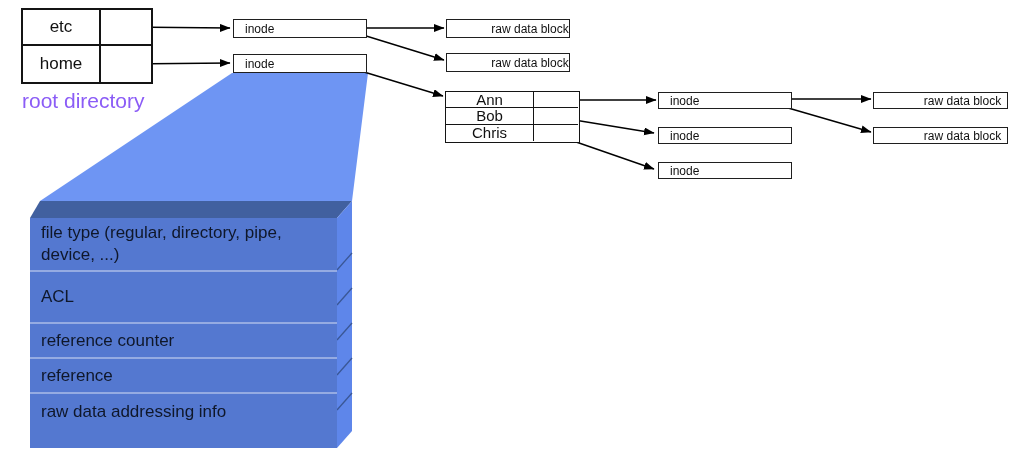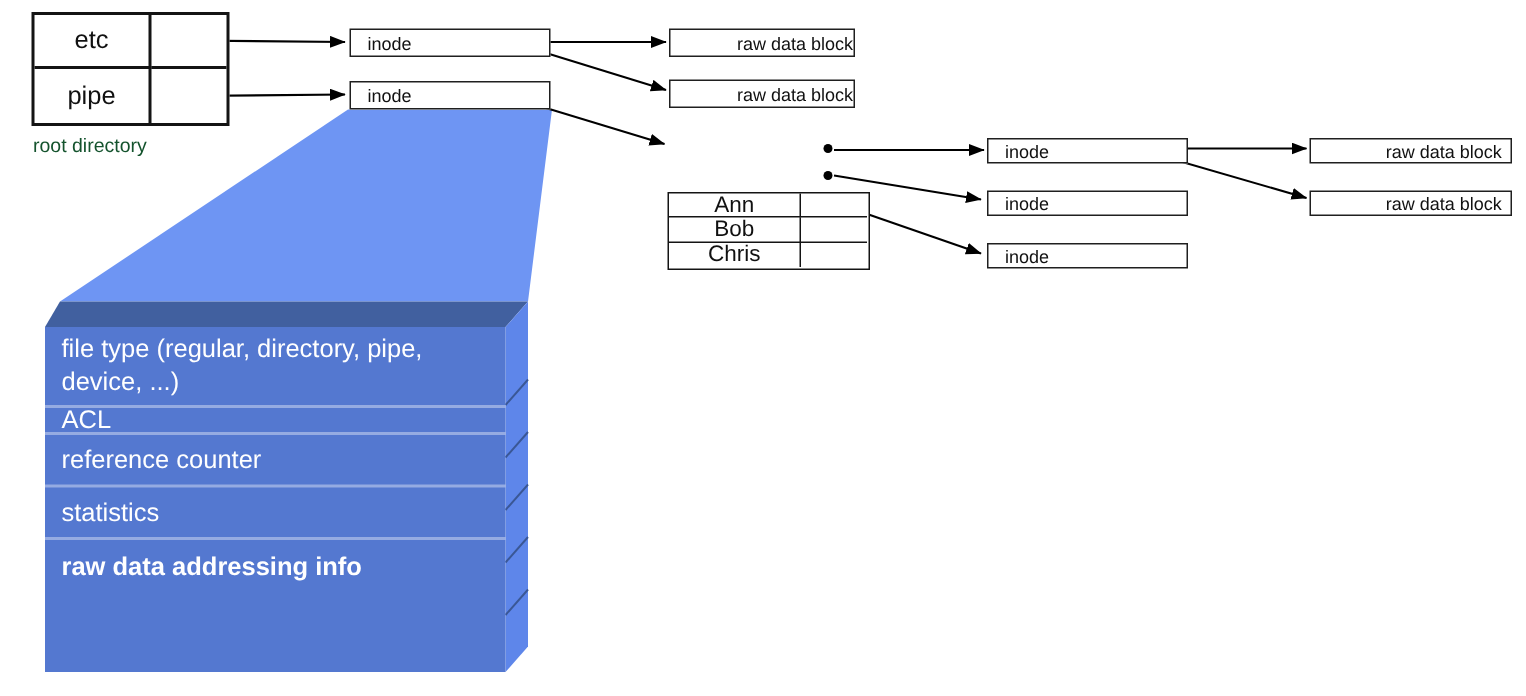--- a/index.html
+++ b/index.html
@@ -20,29 +20,29 @@
   .dtable{background:#ffffff;border:2px solid #141414;display:grid;}
   #root-table{grid-template-columns:78px 50px;grid-template-rows:36px 36px;}
   #home-table{grid-template-columns:88px 43.8px;grid-template-rows:16.3px 16.3px 16.3px;border-width:1.6px;}
   .dtable .cell{display:flex;align-items:center;justify-content:center;box-sizing:border-box;}
   #root-table .cell{font-size:17px;}
   #home-table .cell{font-size:15px;}
   #root-table .c-label{border-right:2px solid #141414;}
   #root-table .r-top{border-bottom:2px solid #141414;}
   #home-table .c-label{border-right:1.6px solid #141414;}
   #home-table .r1,#home-table .r2{border-bottom:1.6px solid #141414;}
-  .caption{font-size:13px;color:#14532d;white-space:nowrap;}
+  .caption{font-size:21px;color:#8b5cf6;white-space:nowrap;}
   
   #detail-front{
     left:30px;top:218px;width:307px;height:230px;background:#5478D0;
     display:flex;flex-direction:column;color:#fff;
   }
   .field-row{
     box-sizing:border-box;padding-left:11px;padding-right:9px;display:flex;align-items:center;
-    font-size:17px;line-height:22px;color:#ffffff;
+    font-size:17px;line-height:22px;color:#0f172a;
   }
   .field-row + .field-row{border-top:2px solid rgba(255,255,255,0.38);}
   .field-row.tall{align-items:flex-start;padding-top:4px;white-space:normal;}
 </style>
 </head>
 <body>
 
 <div id="canvas">
 
   <svg id="overlay" viewBox="0 0 1017 464" xmlns="http://www.w3.org/2000/svg">
@@ -87,48 +87,48 @@
       <circle cx="552" cy="117" r="3"></circle>
       <circle cx="552" cy="134" r="3"></circle>
       <circle cx="761" cy="100" r="3"></circle>
       <circle cx="773" cy="100" r="3"></circle>
     </g>
   </svg>
 
   <div class="abs dtable" id="root-table" style="left:21px;top:8px;width:132px;height:76px;">
     <div class="cell c-label r-top">etc</div>
     <div class="cell r-top"></div>
-    <div class="cell c-label">pipe</div>
+    <div class="cell c-label">home</div>
     <div class="cell"></div>
   </div>
   <div class="abs caption" style="left:22px;top:89px;">root directory</div>
 
   <div class="abs wbox padded" style="left:233px;top:19px;width:134px;height:19px;">inode</div>
   <div class="abs wbox padded" style="left:233px;top:54px;width:134px;height:19px;">inode</div>
 
   <div class="abs wbox centered" style="left:446px;top:19px;width:124px;height:19px;">raw data block</div>
   <div class="abs wbox centered" style="left:446px;top:53px;width:124px;height:19px;">raw data block</div>
 
-  <div class="abs dtable" id="home-table" style="left:445px;top:91px;width:135px;height:52px;margin-top:37px;">
+  <div class="abs dtable" id="home-table" style="left:445px;top:91px;width:135px;height:52px;">
     <div class="cell c-label r1">Ann</div>
     <div class="cell r1"></div>
     <div class="cell c-label r2">Bob</div>
     <div class="cell r2"></div>
     <div class="cell c-label">Chris</div>
     <div class="cell"></div>
   </div>
 
   <div class="abs wbox padded" style="left:658px;top:92px;width:134px;height:17px;">inode</div>
   <div class="abs wbox padded" style="left:658px;top:127px;width:134px;height:17px;">inode</div>
   <div class="abs wbox padded" style="left:658px;top:162px;width:134px;height:17px;">inode</div>
 
   <div class="abs wbox centered" style="left:873px;top:92px;width:135px;height:17px;">raw data block</div>
   <div class="abs wbox centered" style="left:873px;top:127px;width:135px;height:17px;">raw data block</div>
 
   <div class="abs" id="detail-front">
     <div class="field-row tall" style="height:52px;">file type (regular, directory, pipe, device, ...)</div>
-    <div class="field-row" style="height:18px;">ACL</div>
+    <div class="field-row" style="height:52px;">ACL</div>
     <div class="field-row" style="height:35px;text-align:center;">reference counter</div>
-    <div class="field-row" style="height:35px;">statistics</div>
-    <div class="field-row" style="height:38px;font-weight:bold;">raw data addressing info</div>
+    <div class="field-row" style="height:35px;">reference</div>
+    <div class="field-row" style="height:38px;">raw data addressing info</div>
   </div>
 
 </div>
 
 </body></html>

